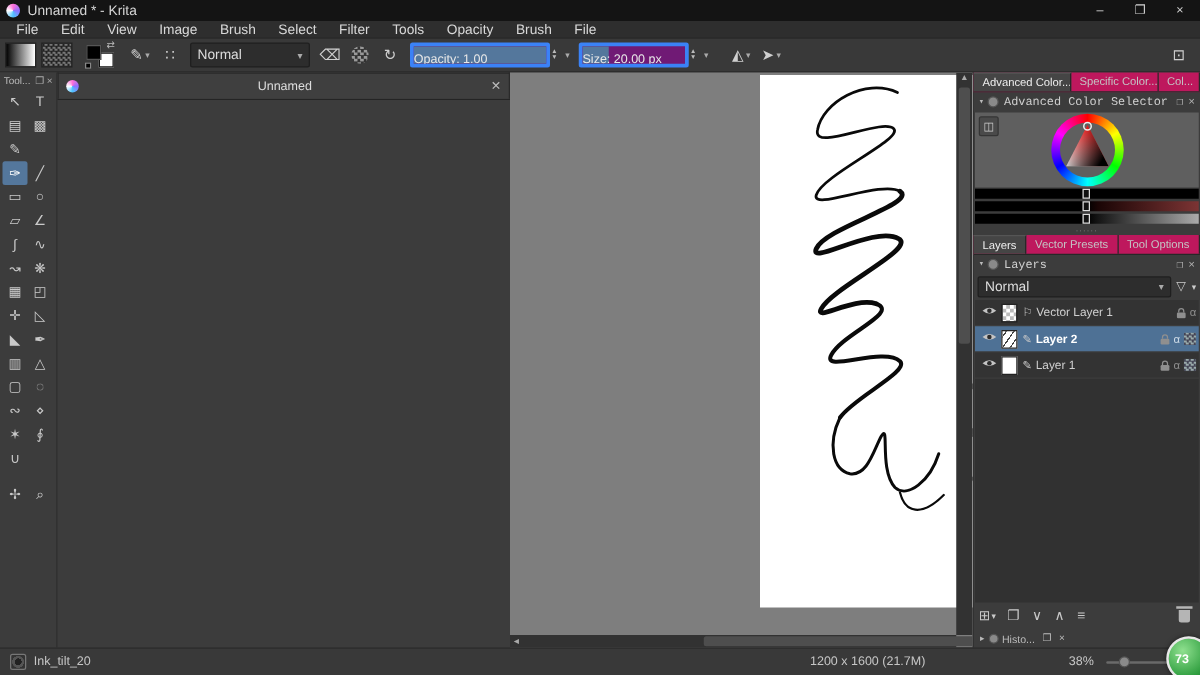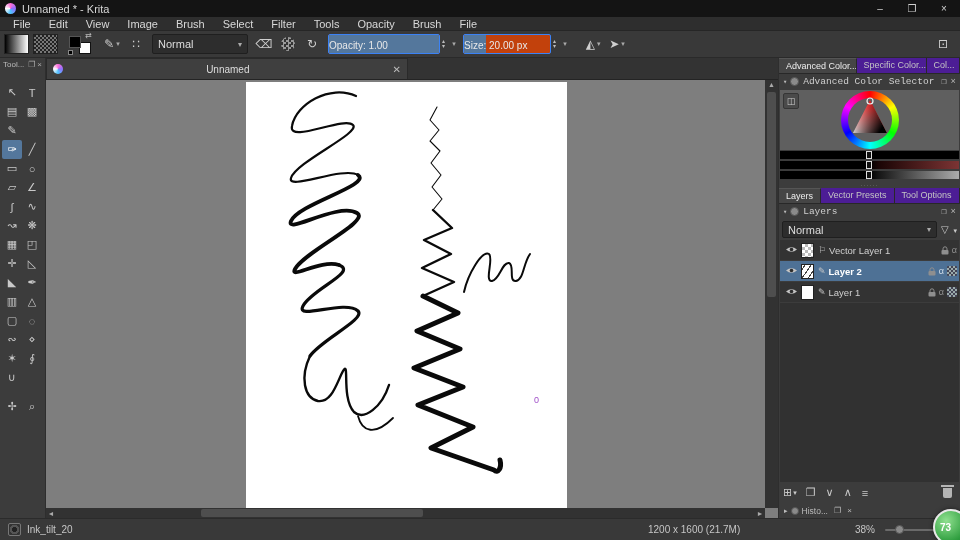--- a/index.html
+++ b/index.html
@@ -34,48 +34,48 @@
   .fgbg .swap { position:absolute; right:0; top:-2px; font-size:8px; color:#bbb; }
   .fgbg .mini { position:absolute; left:0; bottom:0; width:5px; height:5px; background:#000; border:1px solid #888; }
   .tb-btn { height:22px; min-width:22px; display:flex; align-items:center; justify-content:center;
     font-size:12px; color:#cfcfcf; margin:0 1px; border-radius:2px; }
   .tb-btn .dd { font-size:7px; margin-left:2px; color:#aaa; }
   .combo { width:96px; height:20px; background:#2d2d2d; border:1px solid #1f1f1f; border-radius:2px;
     display:flex; align-items:center; font-size:11px; color:#ddd; padding:0 5px; margin:0 4px; }
   .combo .dd { margin-left:auto; font-size:8px; color:#aaa; }
   .checker-circle { width:14px; height:14px; border-radius:50%;
     background:repeating-conic-gradient(#999 0 25%, #333 0 50%) 0 0/5px 5px; }
-  .slider { position:relative; height:20px; background:#c2410c; border:1px solid #3b82f6;
+  .slider { position:relative; height:20px; background:#701a75; border:3px solid #3b82f6;
     border-radius:2px; overflow:hidden; margin-left:4px; }
   .slider .fill { position:absolute; top:0; left:0; bottom:0; background:#54779c; }
   .slider .lab { position:relative; width:100%; text-align:center; line-height:19px;
     font-size:10px; color:#e8e8e8; }
   .spin { display:flex; flex-direction:column; justify-content:center; font-size:6px;
     color:#bbb; line-height:5px; padding:0 2px; }
   .sep { flex:1; }
 
   
   .main { position:absolute; top:58px; bottom:22px; left:0; right:0; display:flex; }
 
   
   .toolbox { width:46px; background:#3c3c3c; border-right:1px solid #2e2e2e; display:flex;
-    flex-direction:column;gap:11px; }
+    flex-direction:column; }
   .dock-mini-head { height:13px; display:flex; align-items:center; font-size:8px; color:#bbb;
     padding:0 3px; }
   .dock-mini-head .t { flex:1; overflow:hidden; white-space:nowrap; }
   .dock-mini-head .ic { font-size:8px; margin-left:2px; color:#aaa; }
   .tools { display:flex; flex-wrap:wrap; padding:1px 2px; }
   .tool { width:20px; height:19px; display:flex; align-items:center; justify-content:center;
     font-size:11px; color:#c9c9c9; border-radius:2px; }
   .tool[data-state="selected"] { background:#54779c; color:#fff; }
   .tool[data-state="blank"] { visibility:hidden; }
   .tool[data-state="gap-top"] { margin-top:10px; }
 
   
-  .canvas-area { flex:1; display:flex; flex-direction:column; position:relative; min-width:0; }
+  .canvas-area { flex:1; display:flex; flex-direction:row; position:relative; min-width:0; }
   .tabbar { height:22px; background:#333333; display:flex; border-bottom:1px solid #242424; }
   .doc-tab { width:362px; background:#3f3f3f; border:1px solid #2a2a2a; border-bottom:none;
     display:flex; align-items:center; padding:0 6px; }
   .doc-tab .icon { width:10px; height:10px; border-radius:50%;
     background:conic-gradient(#ff6fd8,#8f6fff,#4fc3ff,#ffffff,#ff6fd8); }
   .doc-tab .label { flex:1; text-align:center; font-size:10px; color:#ddd; }
   .doc-tab .close { font-size:10px; color:#bbb; }
   .viewport { flex:1; position:relative; background:#7e7e7e; overflow:hidden; }
   .canvas { position:absolute; left:200px; top:2px; width:321px; height:426px; background:#ffffff; }
   .annotation { position:absolute; font-size:9px; color:#a050c8; }
@@ -86,21 +86,21 @@
   .hscroll { position:absolute; left:0; right:13px; bottom:0; height:10px; background:#323232;
     display:flex; align-items:center; }
   .hscroll .arrow { font-size:7px; color:#aaa; width:10px; text-align:center; }
   .hscroll .track { flex:1; position:relative; height:100%; }
   .hscroll .thumb { position:absolute; left:145px; width:222px; top:1px; bottom:1px;
     background:#4e4e4e; border-radius:2px; }
 
   
   .dock { width:182px; background:#3c3c3c; border-left:1px solid #2e2e2e; display:flex;
     flex-direction:column; font-size:10px; color:#d0d0d0; }
-  .dock-tabs { display:flex; height:16px; background:#4c1d95; border-bottom:1px solid #282828; }
+  .dock-tabs { display:flex; height:16px; background:#be185d; border-bottom:1px solid #282828; }
   .dock-tab { padding:0 7px; line-height:15px; font-size:9px; color:#c4c4c4; border-right:1px solid #282828;
     white-space:nowrap; overflow:hidden; }
   .dock-tab[data-state="active"] { background:#454545; color:#eee; border-top:1px solid #555; }
   .dock-head { height:15px; display:flex; align-items:center; padding:0 4px; background:#3c3c3c;font-family:Liberation Mono, monospace; }
   .dock-head .arr { font-size:7px; margin-right:3px; color:#bbb; }
   .dock-head .circ { width:9px; height:9px; border-radius:50%; background:#8a8a8a;
     border:1px solid #555; margin-right:4px; }
   .dock-head .t { flex:1; font-size:9.5px; }
   .dock-head .ic { font-size:9px; margin-left:4px; color:#b5b5b5; }
   .acs-body { height:60px; position:relative; background:#5f5f5f; margin:1px 1px 0; }

